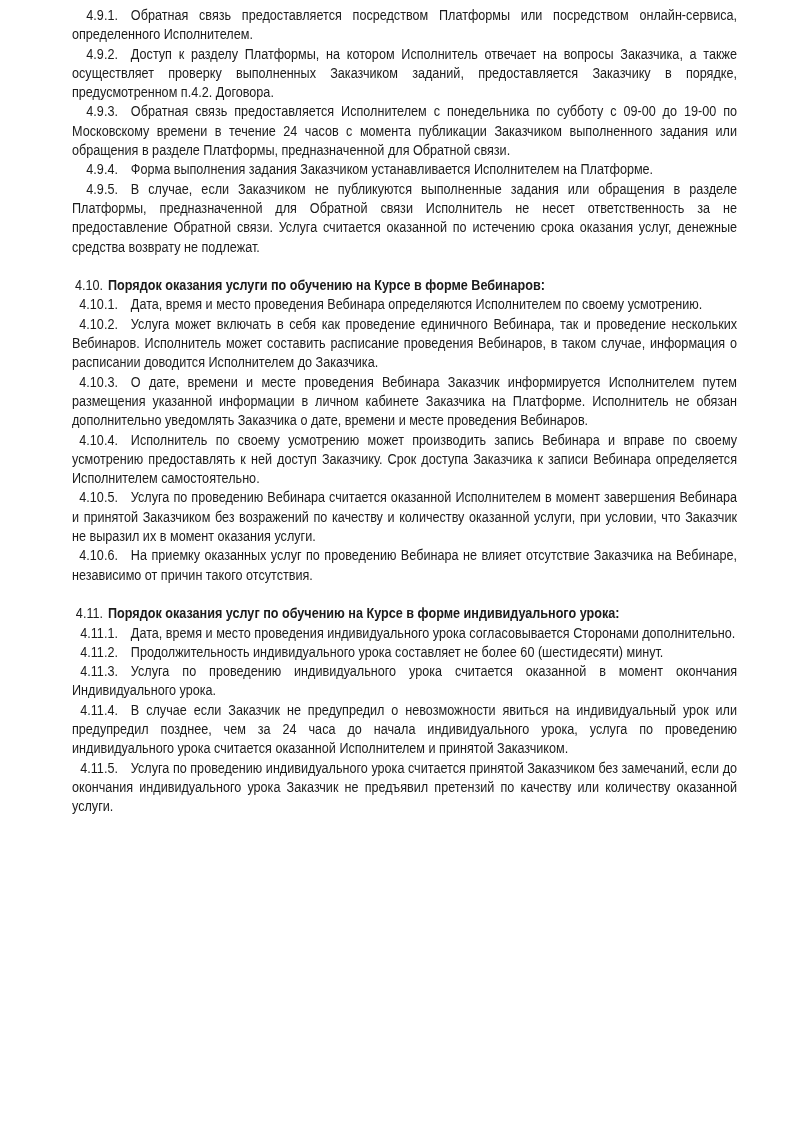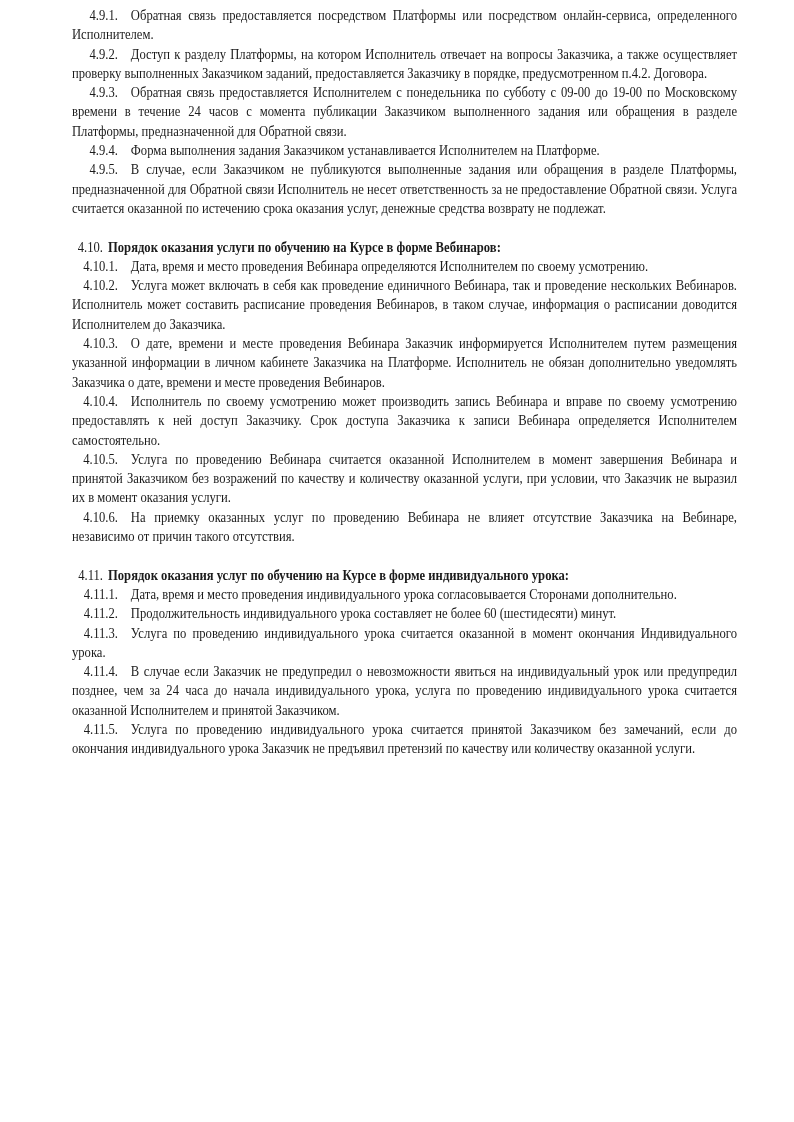--- a/index.html
+++ b/index.html
@@ -6,21 +6,21 @@
     margin: 0;
     padding: 0;
     background: #ffffff;
   }
   .page {
     position: relative;
     width: 794px;
     height: 1122px;
     background: #ffffff;
     overflow: hidden;
-    font-family: Liberation Serif, serif;
+    font-family: Liberation Sans, sans-serif;
     color: #1b1b1b;
   }
   
   .content {
     position: absolute;
     left: 72px;
     top: 5px;
     width: 811px;               
     transform: scaleX(0.82);
     transform-origin: 0 0;

